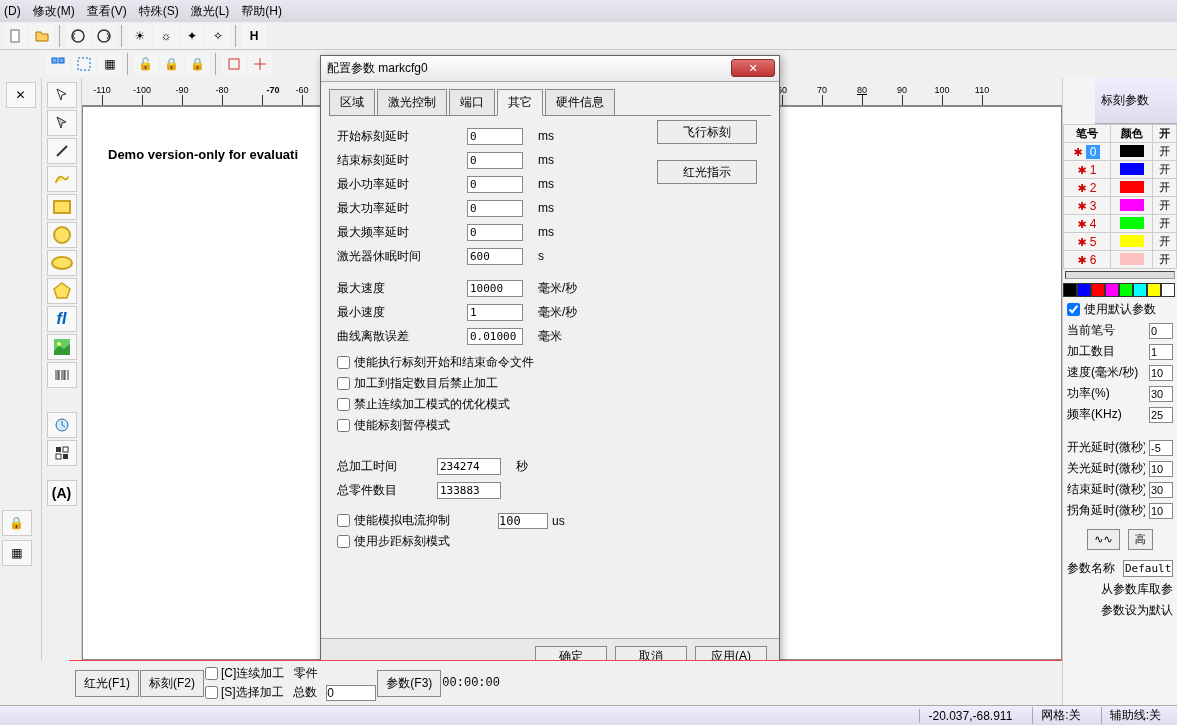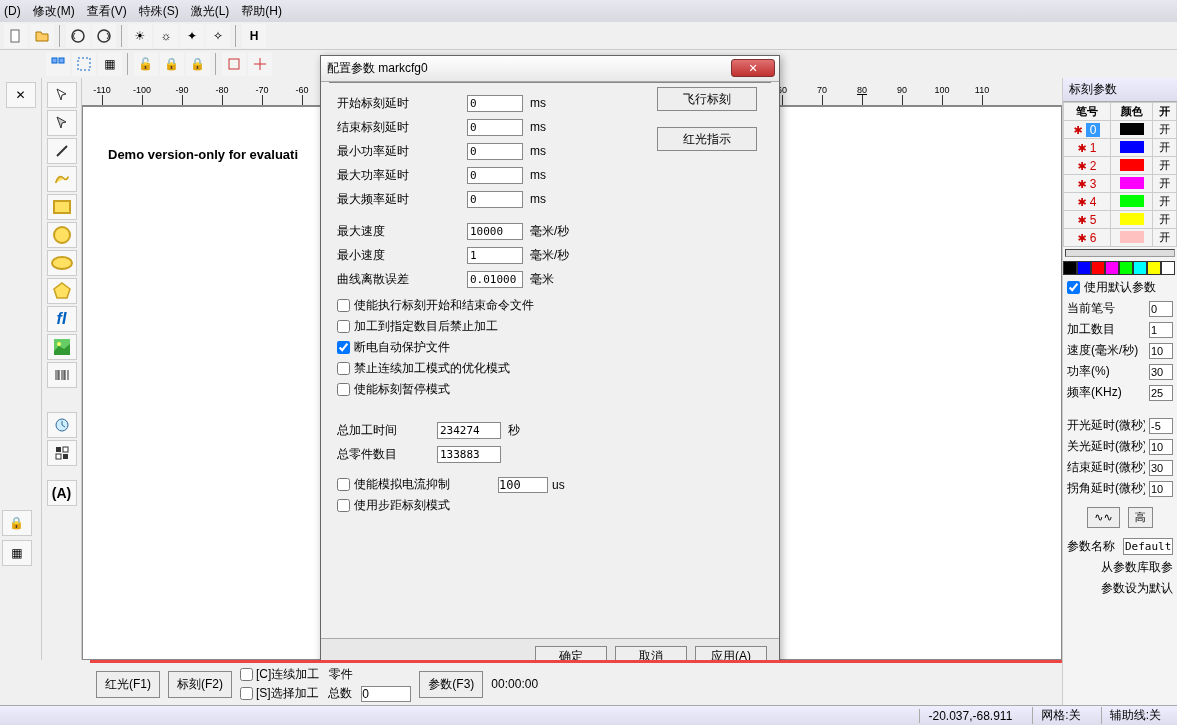--- a/index.html
+++ b/index.html
@@ -19,21 +19,21 @@
 .left-palette2 { position: absolute; left: 42px; top: 78px; width: 40px; bottom: 65px; background: #f0f0f0; border-right: 1px solid #ccc; display: flex; flex-direction: column; gap: 2px; padding-top: 4px; align-items: center; }
 .pal-btn { width: 30px; height: 26px; border: 1px solid #ccc; background: #f8f8f8; display: flex; align-items: center; justify-content: center; cursor: pointer; }
 
 
 .canvas-area { position: absolute; left: 82px; top: 106px; right: 115px; bottom: 65px; background: #fff; border: 1px solid #888; overflow: hidden; }
 .ruler-h { position: absolute; left: 82px; right: 115px; top: 78px; height: 28px; background: #f0f0f0; border-bottom: 1px solid #888; font-size: 9px; }
 .demo-text { position: absolute; left: 25px; top: 40px; font-weight: bold; font-size: 13px; }
 
 
 .right-panel { position: absolute; right: 0; top: 78px; width: 115px; bottom: 20px; background: #f4f4f4; border-left: 1px solid #ccc; overflow: hidden; }
-.right-title { background: linear-gradient(#eef, #dde); padding: 3px 6px; border-bottom: 1px solid #aaa; }
+.right-title { background: linear-gradient(#eef, #dde); padding: 14px 6px; border-bottom: 1px solid #aaa; margin-left: 32px; }
 .pen-table { width: 100%; border-collapse: collapse; }
 .pen-table th, .pen-table td { border: 1px solid #ccc; padding: 1px 2px; text-align: center; font-size: 11px; }
 .pen-swatch { width: 24px; height: 12px; display: inline-block; }
 .color-row { display: flex; margin: 2px 0; }
 .color-row div { width: 14px; height: 14px; border: 1px solid #333; }
 .param-row { display: flex; align-items: center; padding: 2px 4px; gap: 4px; }
 .param-row label { flex: 1; white-space: nowrap; overflow: hidden; }
 .param-row input[type=text] { width: 24px; border: 1px solid #888; font-size: 11px; padding: 1px; }
 .param-btn { border: 1px solid #888; background: #eee; padding: 2px 6px; margin: 2px; font-size: 11px; }
 
@@ -41,28 +41,28 @@
 .dialog { position: absolute; left: 320px; top: 55px; width: 460px; height: 620px; background: #f0f0f0; border: 1px solid #666; box-shadow: 2px 2px 8px rgba(0,0,0,0.3); display: flex; flex-direction: column; }
 .dlg-title { background: linear-gradient(#fff, #e8e8e8); height: 26px; display: flex; align-items: center; padding: 0 6px; border-bottom: 1px solid #aaa; position: relative; }
 .dlg-close { position: absolute; right: 4px; top: 3px; width: 44px; height: 18px; background: linear-gradient(#e07070, #c03030); border: 1px solid #803030; border-radius: 3px; color: #fff; text-align: center; line-height: 16px; cursor: pointer; font-size: 11px; }
 .dlg-tabs { display: flex; padding: 6px 8px 0 8px; gap: 0; }
 .dlg-tab { padding: 4px 10px; border: 1px solid #888; border-bottom: none; background: #e8e8e8; cursor: pointer; margin-right: 2px; position: relative; top: 1px; }
 .dlg-tab.active { background: #f0f0f0; border-bottom: 1px solid #f0f0f0; z-index: 2; }
 .dlg-body { flex: 1; border-top: 1px solid #888; margin: 0 8px; padding: 10px 8px; position: relative; }
 .dlg-row { display: flex; align-items: center; margin-bottom: 4px; min-height: 20px; }
 .dlg-row .lbl { width: 130px; }
 .dlg-row input[type=text] { width: 56px; border: 1px solid #888; font-family: monospace; font-size: 11px; padding: 1px 2px; }
-.dlg-row .unit { margin-left: 7px; }
+.dlg-row .unit { margin-left: 15px; }
 .dlg-check { display: flex; align-items: center; margin-bottom: 4px; gap: 4px; }
 .dlg-side-btn { position: absolute; right: 14px; width: 100px; height: 24px; border: 1px solid #888; background: #eee; cursor: pointer; }
 .dlg-footer { height: 36px; border-top: 1px solid #aaa; display: flex; justify-content: flex-end; align-items: center; gap: 8px; padding: 0 12px; background: #e8e8e8; }
 .dlg-footer button { width: 72px; height: 22px; border: 1px solid #888; background: #eee; cursor: pointer; }
 
 
-.bottom-bar { position: absolute; left: 90px; right: 115px; bottom: 20px; height: 45px; background: #f0f0f0; border-top: 3px solid #ef4444; display: flex; align-items: center; gap: 8px; padding: 0 6px; }
+.bottom-bar { position: absolute; left: 69px; right: 115px; bottom: 20px; height: 45px; background: #f0f0f0; border-top: 1px solid #ef4444; display: flex; align-items: center; gap: 1px; padding: 0 6px; }
 .bottom-bar button { border: 1px solid #888; background: #eee; padding: 4px 8px; cursor: pointer; }
 .bottom-chk { display: flex; align-items: center; gap: 3px; }
 .status-bar { position: absolute; left: 0; right: 0; bottom: 0; height: 20px; background: linear-gradient(#eef, #dde); border-top: 1px solid #aaa; display: flex; justify-content: flex-end; align-items: center; gap: 12px; padding: 0 8px; font-size: 11px; }
 .status-cell { border-left: 1px solid #aaa; padding: 0 8px; }
 
 
 .ico { width: 16px; height: 16px; display: inline-block; }
 .shape-circle { width: 18px; height: 18px; border: 2px solid #caa020; border-radius: 50%; background: #ffe060; }
 .shape-rect { width: 18px; height: 14px; border: 2px solid #caa020; background: #ffe060; }
 .shape-text { font-weight: bold; color: #0060c0; font-size: 16px; font-style: italic; }
@@ -232,21 +232,21 @@
   <div class="ruler-h-inner" id="ruler-ticks">
       <div class="tick major" style="left: 20px;"></div>
       <div class="tick-lbl" style="left: 20px;">-110</div>
       <div class="tick major" style="left: 60px;"></div>
       <div class="tick-lbl" style="left: 60px;">-100</div>
       <div class="tick major" style="left: 100px;"></div>
       <div class="tick-lbl" style="left: 100px;">-90</div>
       <div class="tick major" style="left: 140px;"></div>
       <div class="tick-lbl" style="left: 140px;">-80</div>
       <div class="tick major" style="left: 180px;"></div>
-      <div class="tick-lbl" style="left: 180px;">-70</div>
+      <div class="tick-lbl" style="left: 191px; font-weight: bold;">-70</div>
       <div class="tick major" style="left: 220px;"></div>
       <div class="tick-lbl" style="left: 220px;">-60</div>
       <div class="tick major" style="left: 260px;"></div>
       <div class="tick-lbl" style="left: 260px;">-50</div>
       <div class="tick major" style="left: 300px;"></div>
       <div class="tick-lbl" style="left: 300px;">-40</div>
       <div class="tick major" style="left: 340px;"></div>
       <div class="tick-lbl" style="left: 340px;">-30</div>
       <div class="tick major" style="left: 380px;"></div>
       <div class="tick-lbl" style="left: 380px;">-20</div>
@@ -399,20 +399,27 @@
   </div>
   <div style="text-align:right; padding:2px 4px;"><span>从参数库取参</span></div>
   <div style="text-align:right; padding:2px 4px;"><span>参数设为默认</span></div>
 </div>
 
 <div class="dialog">
   <div class="dlg-title">
     <span>配置参数 markcfg0</span>
     <div class="dlg-close">✕</div>
   </div>
+  <div class="dlg-tabs" id="dlg-tabs">
+      <div class="dlg-tab">区域</div>
+      <div class="dlg-tab">激光控制</div>
+      <div class="dlg-tab">端口</div>
+      <div class="dlg-tab active">其它</div>
+      <div class="dlg-tab">硬件信息</div>
+    </div>
   <div class="dlg-body">
     <button class="dlg-side-btn" style="top:4px;">飞行标刻</button>
     <button class="dlg-side-btn" style="top:44px;">红光指示</button>
     <div id="dlg-fields">
         <div class="dlg-row">
           <span class="lbl">开始标刻延时</span>
           <input type="text" value="0" style="">
           <span class="unit">ms</span>
         </div>
         <div class="dlg-row">
@@ -427,20 +434,25 @@
         </div>
         <div class="dlg-row">
           <span class="lbl">最大功率延时</span>
           <input type="text" value="0" style="">
           <span class="unit">ms</span>
         </div>
         <div class="dlg-row">
           <span class="lbl">最大频率延时</span>
           <input type="text" value="0" style="">
           <span class="unit">ms</span>
+        </div>
+        <div class="dlg-row">
+          <span class="lbl">激光器休眠时间</span>
+          <input type="text" value="600" style="">
+          <span class="unit">s</span>
         </div>
         <div style="height: 8px;"></div>
         <div class="dlg-row">
           <span class="lbl">最大速度</span>
           <input type="text" value="10000" style="">
           <span class="unit">毫米/秒</span>
         </div>
         <div class="dlg-row">
           <span class="lbl">最小速度</span>
           <input type="text" value="1" style="">
@@ -454,24 +466,20 @@
       </div>
     <div style="height:4px;"></div>
     <div id="dlg-checks">
         <div class="dlg-check">
           <input type="checkbox" style="">
           <span>使能执行标刻开始和结束命令文件</span>
         </div>
         <div class="dlg-check">
           <input type="checkbox" style="">
           <span>加工到指定数目后禁止加工</span>
-        </div>
-        <div class="dlg-check">
-          <input type="checkbox" checked="" style="">
-          <span>断电自动保护文件</span>
         </div>
         <div class="dlg-check">
           <input type="checkbox" style="">
           <span>禁止连续加工模式的优化模式</span>
         </div>
         <div class="dlg-check">
           <input type="checkbox" style="">
           <span>使能标刻暂停模式</span>
         </div>
       </div>
@@ -506,20 +514,20 @@
 </div>
 
 <div class="bottom-bar">
   <button>红光(F1)</button>
   <button>标刻(F2)</button>
   <div style="display:flex; flex-direction:column; gap:2px;">
     <div class="bottom-chk"><input type="checkbox" style=""><span>[C]连续加工</span>&nbsp;<span>零件</span></div>
     <div class="bottom-chk"><input type="checkbox" style=""><span>[S]选择加工</span>&nbsp;<span>总数</span>&nbsp;<input type="text" style="width: 50px; border: 1px solid rgb(136, 136, 136);" value="0"></div>
   </div>
   <button>参数(F3)</button>
-  <span style="font-family:Liberation Sans, sans-serif;">00:00:00</span>
+  <span style="font-family:Liberation Mono, monospace;">00:00:00</span>
 </div>
 
 <div class="status-bar">
   <span class="status-cell">-20.037,-68.911</span>
   <span class="status-cell">网格:关</span>
   <span class="status-cell">辅助线:关</span>
 </div>
 
 </body></html>

